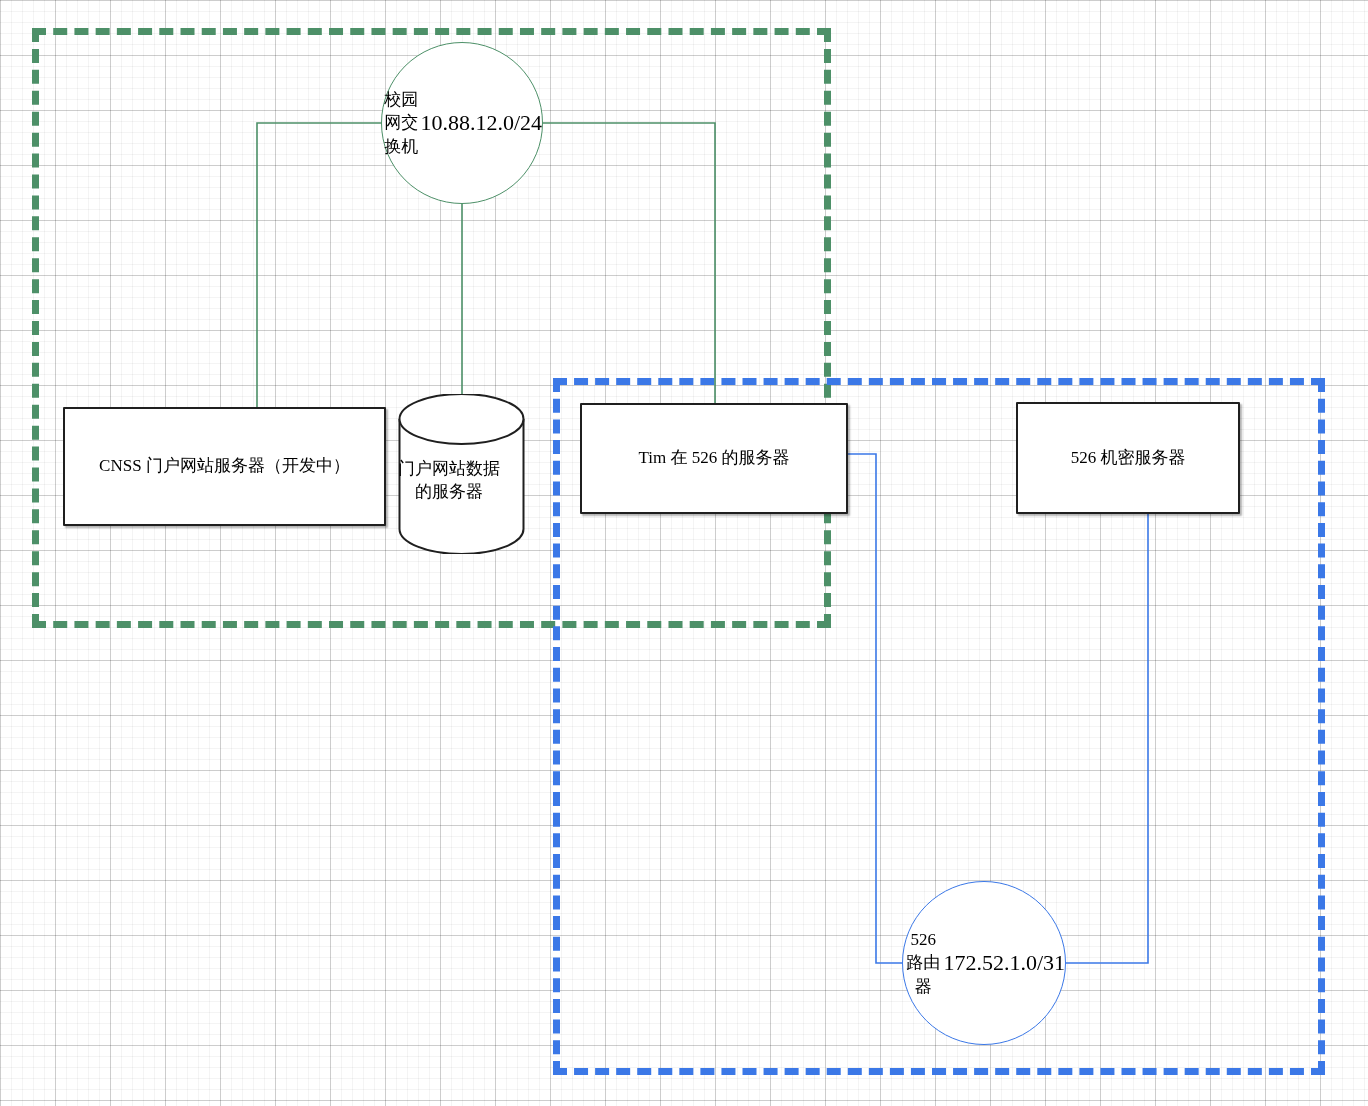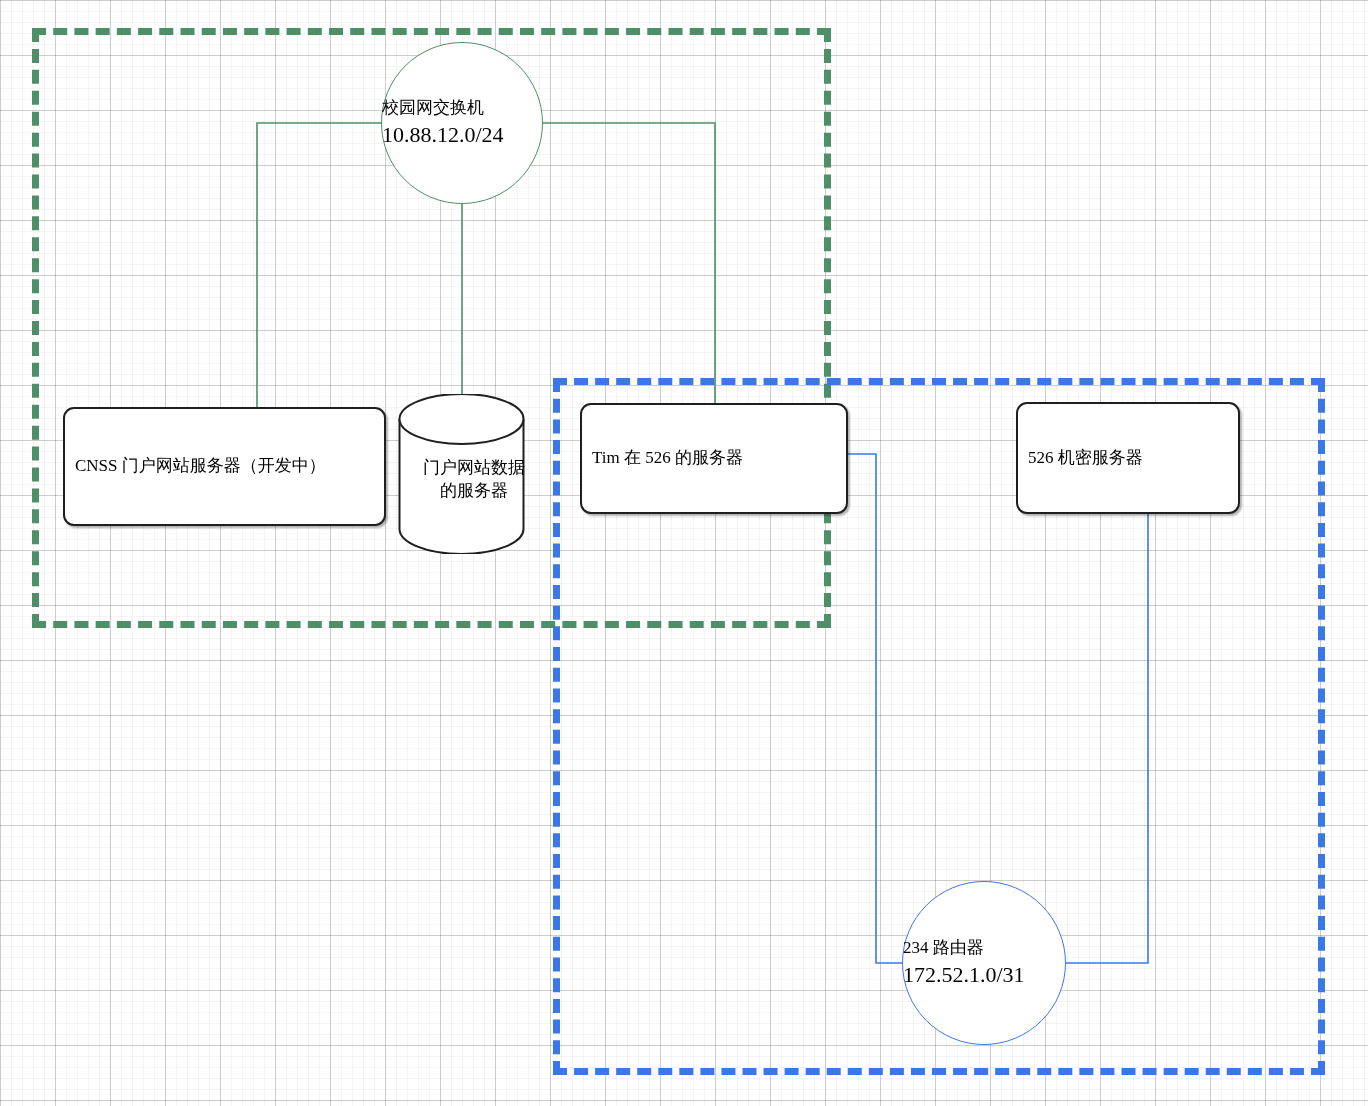--- a/index.html
+++ b/index.html
@@ -36,50 +36,49 @@
   }
   .zone {
     position: absolute;
     box-sizing: border-box;
     background: transparent;
   }
   .node {
     position: absolute;
     box-sizing: border-box;
     display: flex;
-    flex-direction: column;
-    align-items: flex-start;
+    flex-direction: row;
+    align-items: center;
     justify-content: center;
     text-align: center;
     color: #000000;
     background: #ffffff;
   }
   .box-node {
     border: 2px solid #1f1f1f;
-    border-radius: 11px;
+    border-radius: 1px;
     box-shadow: 2px 2px 2px rgba(0,0,0,0.30);
     font-size: 17px;
     line-height: 1.35;
     padding: 4px 10px;
   }
   .circle-node {
     border-radius: 50%;
     font-size: 17px;
     line-height: 1.38;
   }
   .circle-green { border: 1.6px solid #4d9068; }
   .circle-blue  { border: 1.6px solid #3b78e7; }
   .node-line2 { font-size: 22px; }
   .cylinder {
     position: absolute;
     display: flex;
     align-items: center;
-    justify-content: flex-end;
+    justify-content: flex-start;
     text-align: center;
-    font-family: Liberation Mono, monospace;
   }
   .cylinder .cyl-label {
     position: relative;
     z-index: 2;
     font-size: 17px;
     line-height: 1.35;
     color: #000000;
     padding-top: 14px;
   }
   .cylinder svg {
@@ -125,17 +124,17 @@
 
   <div class="node box-node" id="node-tim-server" style="left: 580px; top: 403px; width: 268px; height: 111px;">
     <div>Tim 在 526 的服务器</div>
   </div>
 
   <div class="node box-node" id="node-confidential-server" style="left: 1016px; top: 402px; width: 224px; height: 112px;">
     <div>526 机密服务器</div>
   </div>
 
   <div class="node circle-node circle-blue" id="node-router-526" style="left: 902px; top: 881px; width: 164px; height: 164px;">
-    <div>234 路由器</div>
+    <div>526 路由器</div>
     <div class="node-line2">172.52.1.0/31</div>
   </div>
 
 </div>
 
 </body></html>

